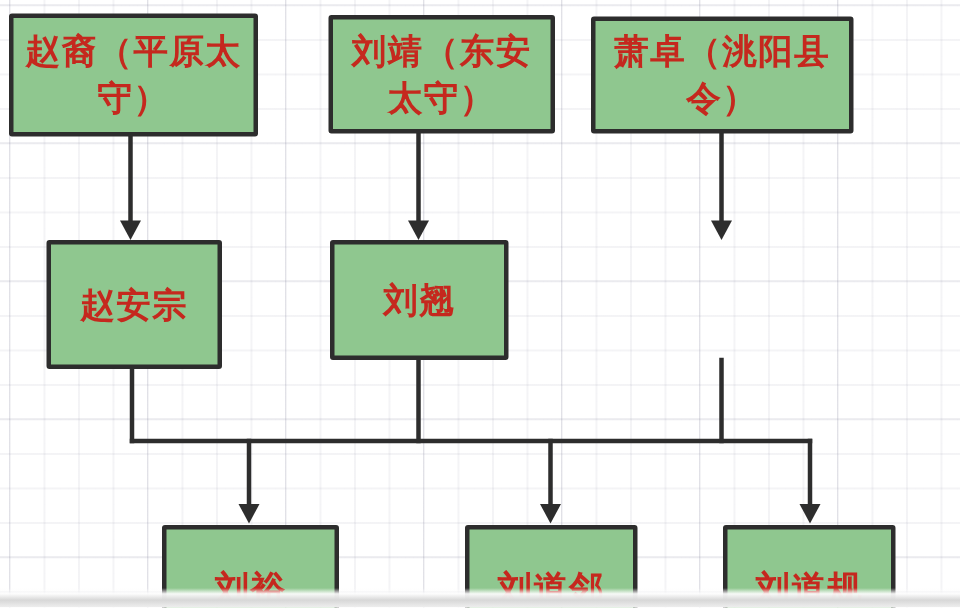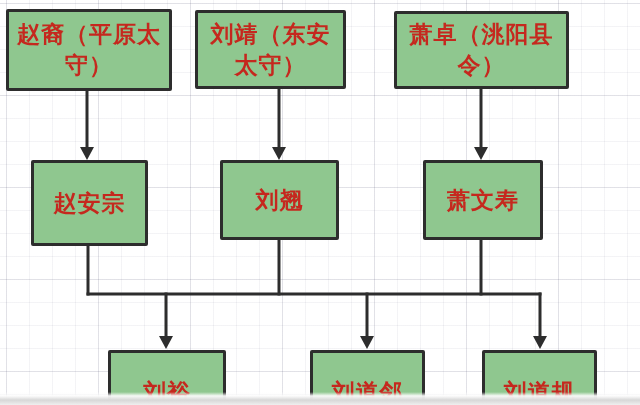--- a/index.html
+++ b/index.html
@@ -36,21 +36,21 @@
   .node .label {
     color: var(--node-text, #c5281e);
     font-weight: bold;
     font-size: 23px;
     line-height: 31px;
     white-space: pre-line;
     letter-spacing: 1px;
   }
   
   .n0 { left: 6px;   top: 9px;   width: 166px; height: 82px; }
-  .n1 { left: 195px; top: 10px;  width: 151px; height: 79px; }
+  .n1 { left: 219px; top: 10px;  width: 151px; height: 79px; }
   .n2 { left: 394px; top: 11px;  width: 175px; height: 78px; align-items: center; }
   
   .n3 { left: 31px;  top: 160px; width: 117px; height: 86px; }
   .n4 { left: 220px; top: 160px; width: 119px; height: 80px; justify-content: center; }
   .n5 { left: 423px; top: 160px; width: 120px; height: 80px; }
   
   .n6 { left: 108px; top: 350px; width: 118px; height: 85px; }
   .n7 { left: 310px; top: 350px; width: 115px; height: 85px; }
   .n8 { left: 482px; top: 350px; width: 115px; height: 85px; }
 
@@ -119,23 +119,20 @@
   <div class="node n2">
     <span class="label">萧卓（洮阳县
 令）</span>
   </div>
   <div class="node n3">
     <span class="label">赵安宗</span>
   </div>
   <div class="node n4">
     <span class="label">刘翘</span>
   </div>
-  <div class="node n5">
-    <span class="label">萧文寿</span>
-  </div>
   <div class="node n6">
     <span class="label">刘裕</span>
   </div>
   <div class="node n7">
     <span class="label">刘道邻</span>
   </div>
   <div class="node n8">
     <span class="label">刘道规</span>
   </div>
 

